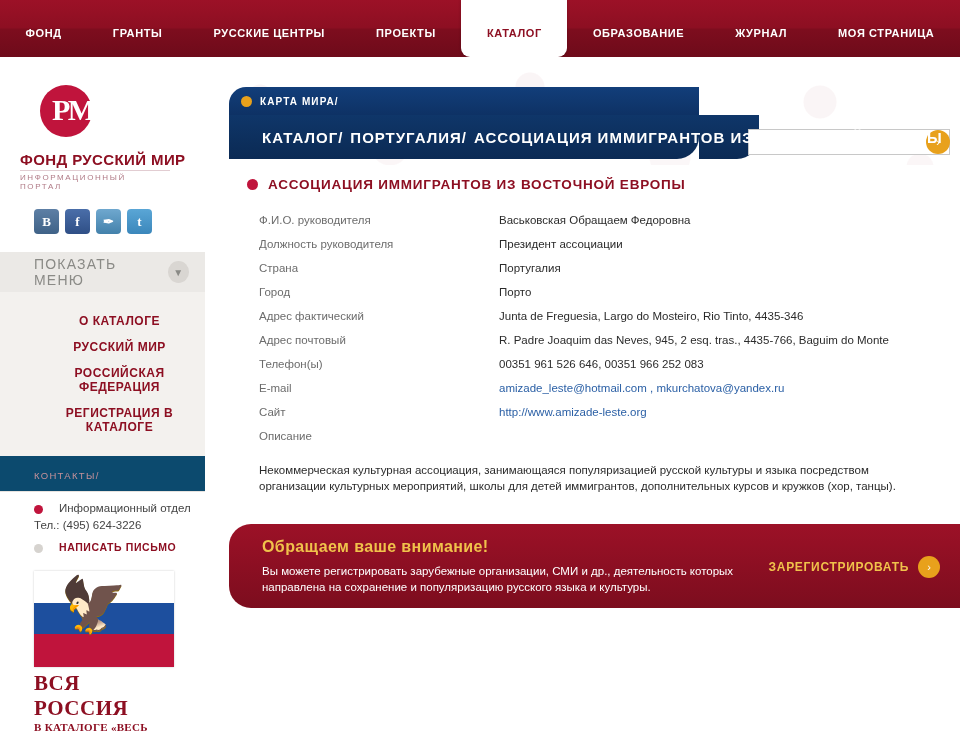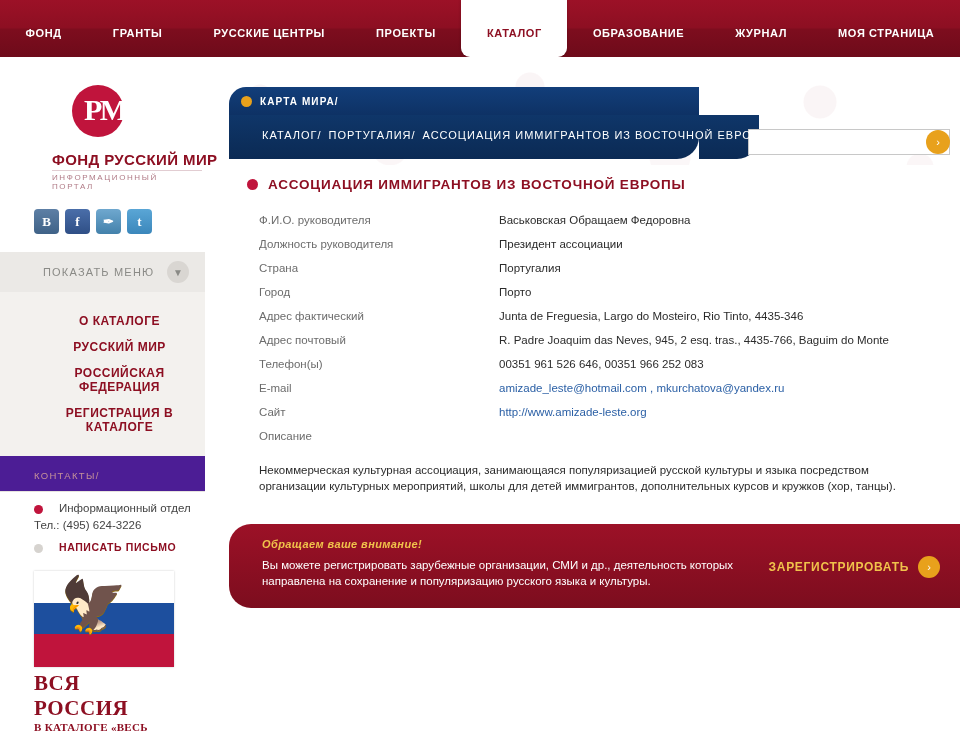--- a/index.html
+++ b/index.html
@@ -76,21 +76,21 @@
   }
 
   
   .sidebar {
     position: absolute;
     top: 57px; left: 0;
     width: 205px;
     height: 679px;
   }
   .logo-block {
-    padding: 28px 0 0 52px;
+    padding: 28px 0 0 20px;
     width: 171px;
   }
   .logo-mark {
     width: 56px;
     height: 56px;
     margin-left: 20px;
     position: relative;
   }
   .logo-mark .circle {
     position: absolute;
@@ -154,23 +154,22 @@
     height: 40px;
     background: #ebe9e6;
     display: flex;
     align-items: center;
     justify-content: space-between;
     padding: 0 16px 0 34px;
     box-sizing: border-box;
   }
   .show-menu span.label {
     color: #8a8a86;
-    font-size: 11px;
+    font-size: 14px;
     letter-spacing: 1.2px;
-    margin-left: 9px;
   }
   .chev {
     width: 22px; height: 22px;
     border-radius: 50%;
     background: #d9d6d2;
     color: #8a8a86;
     display: flex;
     align-items: center;
     justify-content: center;
     font-size: 10px;
@@ -195,21 +194,21 @@
   .sidebar-links a:last-child { margin-bottom: 0; }
 
   .contacts-head {
     width: 205px;
     padding: 14px 0 10px 34px;
     box-sizing: border-box;
     color: #c4919a;
     font-size: 9.5px;
     letter-spacing: 1.3px;
     border-bottom: 1px solid #e7e3df;
-    background: #4c1d95;
+    background: #0c4a6e;
   }
   .contact-row {
     padding: 10px 0 0 34px;
     display: flex;
     align-items: flex-start;
     gap: 16px;
   }
   .bullet {
     width: 9px; height: 9px;
     border-radius: 50%;
@@ -328,22 +327,22 @@
     letter-spacing: 1.1px;
   }
   .breadcrumb {
     position: absolute;
     left: 33px; top: 42px;
     z-index: 3;
     display: flex;
     gap: 7px;
     align-items: baseline;
     color: #ffffff;
-    font-size: 11px;
-    font-weight: normal;
+    font-size: 15px;
+    font-weight: bold;
     letter-spacing: 1px;
     white-space: nowrap;
   }
   .breadcrumb .crumb { color: #ffffff; }
   .breadcrumb .crumb.last { color: #ffffff; }
 
   .searchbox {
     position: absolute;
     right: 10px; top: 42px;
     width: 200px;
@@ -437,24 +436,23 @@
     width: 731px;
     height: 84px;
     background: linear-gradient(to bottom, #9c1127, #7c0d1e);
     border-radius: 22px 0 0 22px;
     box-sizing: border-box;
     padding: 14px 0 0 33px;
     overflow: hidden;
   }
   .notice h2 {
     margin: 0 0 7px 0;
-    font-size: 11px;
+    font-size: 16px;
     color: #f0c24b;
     letter-spacing: 0.4px;
-    font-style: italic;
   }
   .notice p {
     margin: 0;
     color: #ffffff;
     font-size: 11.5px;
     line-height: 16px;
     width: 500px;
   }
   .notice-cta {
     position: absolute;

